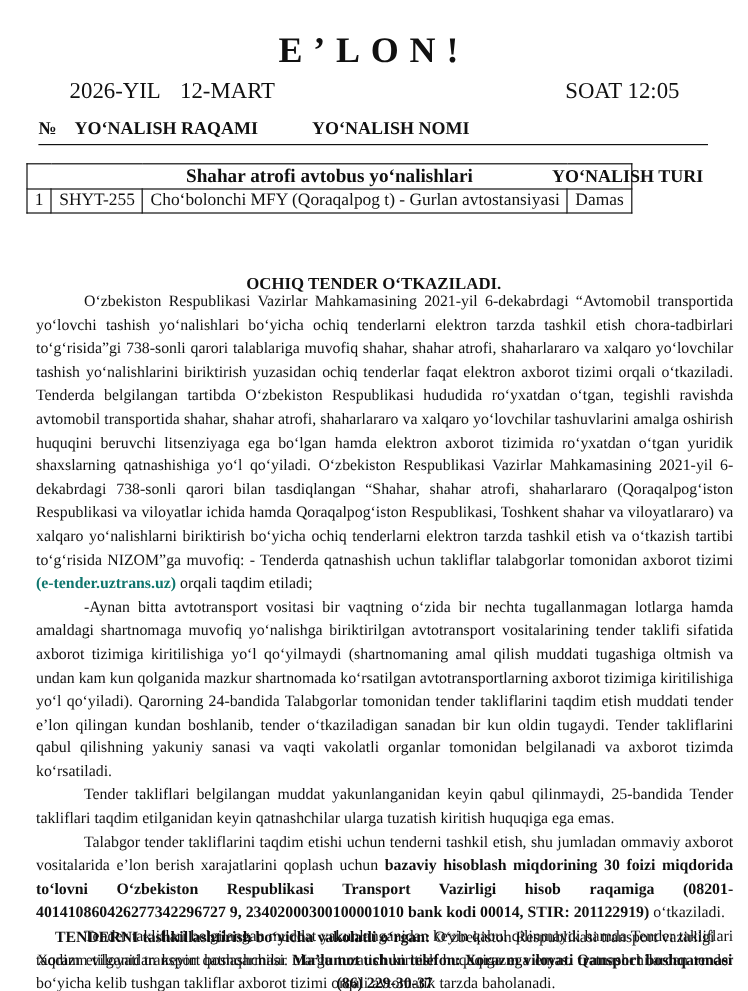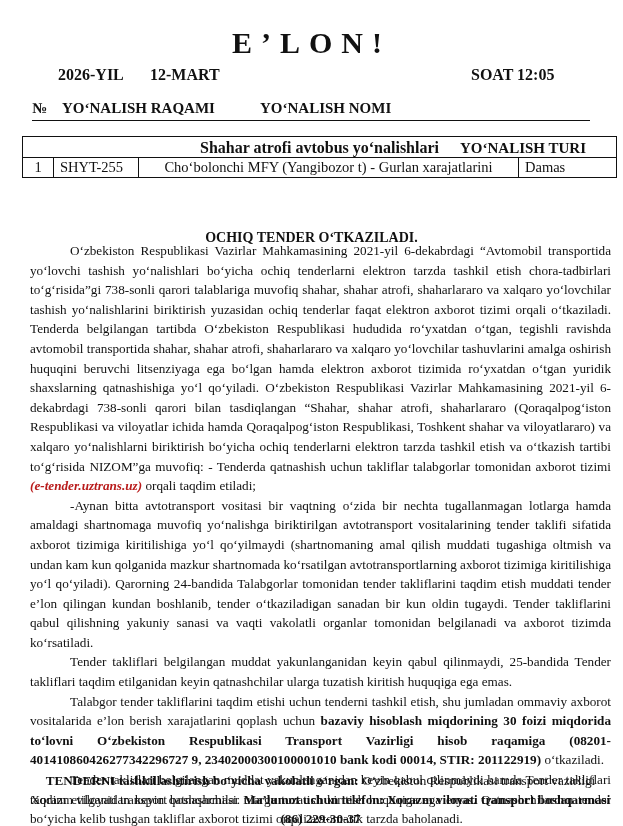--- a/index.html
+++ b/index.html
@@ -6,50 +6,50 @@
   body {
     width: 623px; height: 826px; overflow: hidden; position: relative;
     font-family: "Liberation Serif", "DejaVu Serif", serif;
     color: #111111;
   }
   .title {
     position: absolute; left: 0; top: 26px; width: 623px; text-align: center;
     font-size: 30px; font-weight: bold; letter-spacing: 9px;
   }
   .dateline {
-    position: absolute; top: 66px; font-size: 16px; font-weight: bold;
+    position: absolute; top: 66px; font-size: 19px; font-weight: normal;
   }
   .headrow {
     position: absolute; top: 98px; left: 32px; width: 558px; height: 22px;
     border-bottom: 1px solid #111;
     font-size: 15px; font-weight: bold;
   }
   .headrow span { position: absolute; top: 2px; text-decoration: none; white-space: nowrap; }
   table.routes {
-    position: absolute; left: 22px; top: 136px; width: 595px;
+    position: absolute; left: 22px; top: 136px; width: 505px;
     border-collapse: collapse; font-size: 14.5px;
   }
   table.routes td { border: 1px solid #111; padding: 0 6px; height: 19px; line-height: 19px; white-space: nowrap; }
   table.routes td.group { text-align: center; font-weight: bold; font-size: 16px; height: 20px; }
   .c-num { width: 18px; text-align: center; }
-  .c-code { width: 72px; text-align: left; }
+  .c-code { width: 72px; text-align: right; }
   .c-name { text-align: center; }
   .c-type { width: 85px; text-align: left; }
   .intro {
     position: absolute; left: 40px; top: 192px; width: 543px; text-align: center;
     font-size: 13.2px; line-height: 15.5px;
   }
   .intro .strong { font-weight: bold; font-size: 14px; display: block; margin-top: 38px; }
   .body {
     position: absolute; left: 30px; top: 241px; width: 581px;
     font-size: 13.2px; line-height: 19.6px; text-align: justify;
   }
   .body p { margin: 0; text-indent: 40px; }
   .body .b { font-weight: bold; }
-  .body a.link { color: #b91c1c; font-style: italic; font-weight: bold; text-decoration: none; }
+  .body a.link { color: #0f766e; font-weight: bold; text-decoration: none; }
   .footer {
     position: absolute; left: 30px; top: 771px; width: 581px; text-align: center;
     font-size: 13.2px; line-height: 19px;
   }
   .footer .b { font-weight: bold; }
 </style>
 </head>
 <body>
 
 <div class="title">E’LON!</div>
@@ -66,21 +66,21 @@
 </div>
 
 <table class="routes">
   <tbody>
       <tr>
     <td class="group" colspan="4">Shahar atrofi avtobus yo‘nalishlari</td>
   </tr>
   <tr>
     <td class="c-num">1</td>
     <td class="c-code">SHYT-255</td>
-    <td class="c-name">Cho‘bolonchi MFY (Yangibozor t) - Gurlan xarajatlarini</td>
+    <td class="c-name">Cho‘bolonchi MFY (Qoraqalpog t) - Gurlan avtostansiyasi</td>
     <td class="c-type">Damas</td>
   </tr>
 </tbody>
   </table>
 
 <div class="intro">
   <span class="strong">OCHIQ TENDER O‘TKAZILADI.</span>
 </div>
 
 <div class="body">

